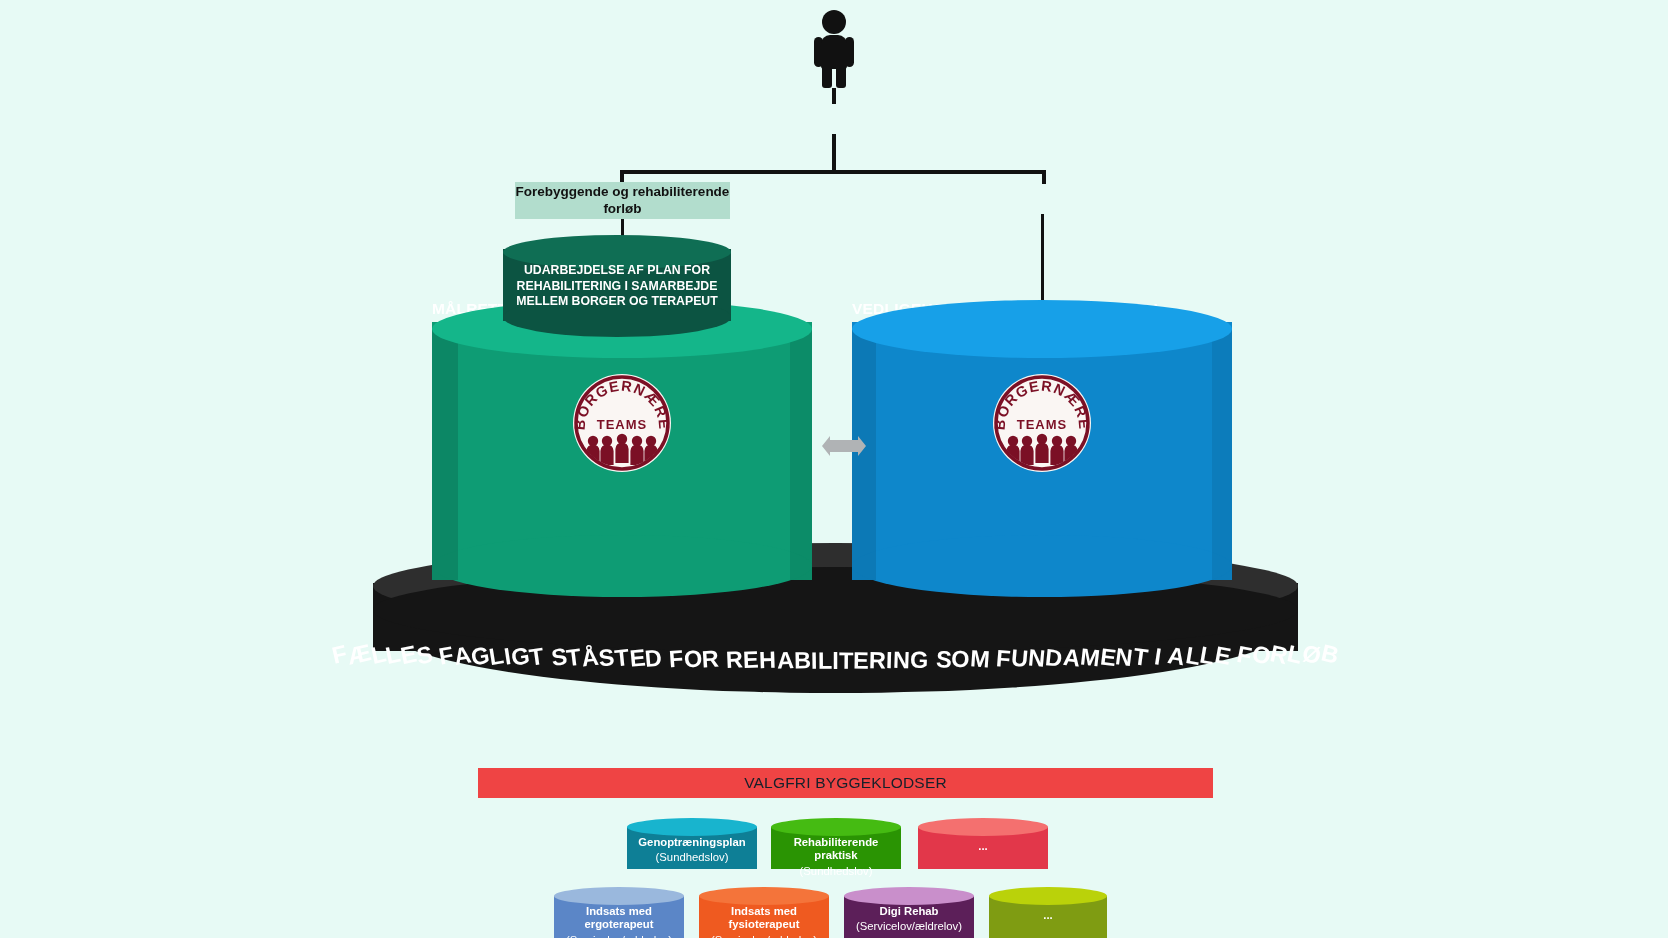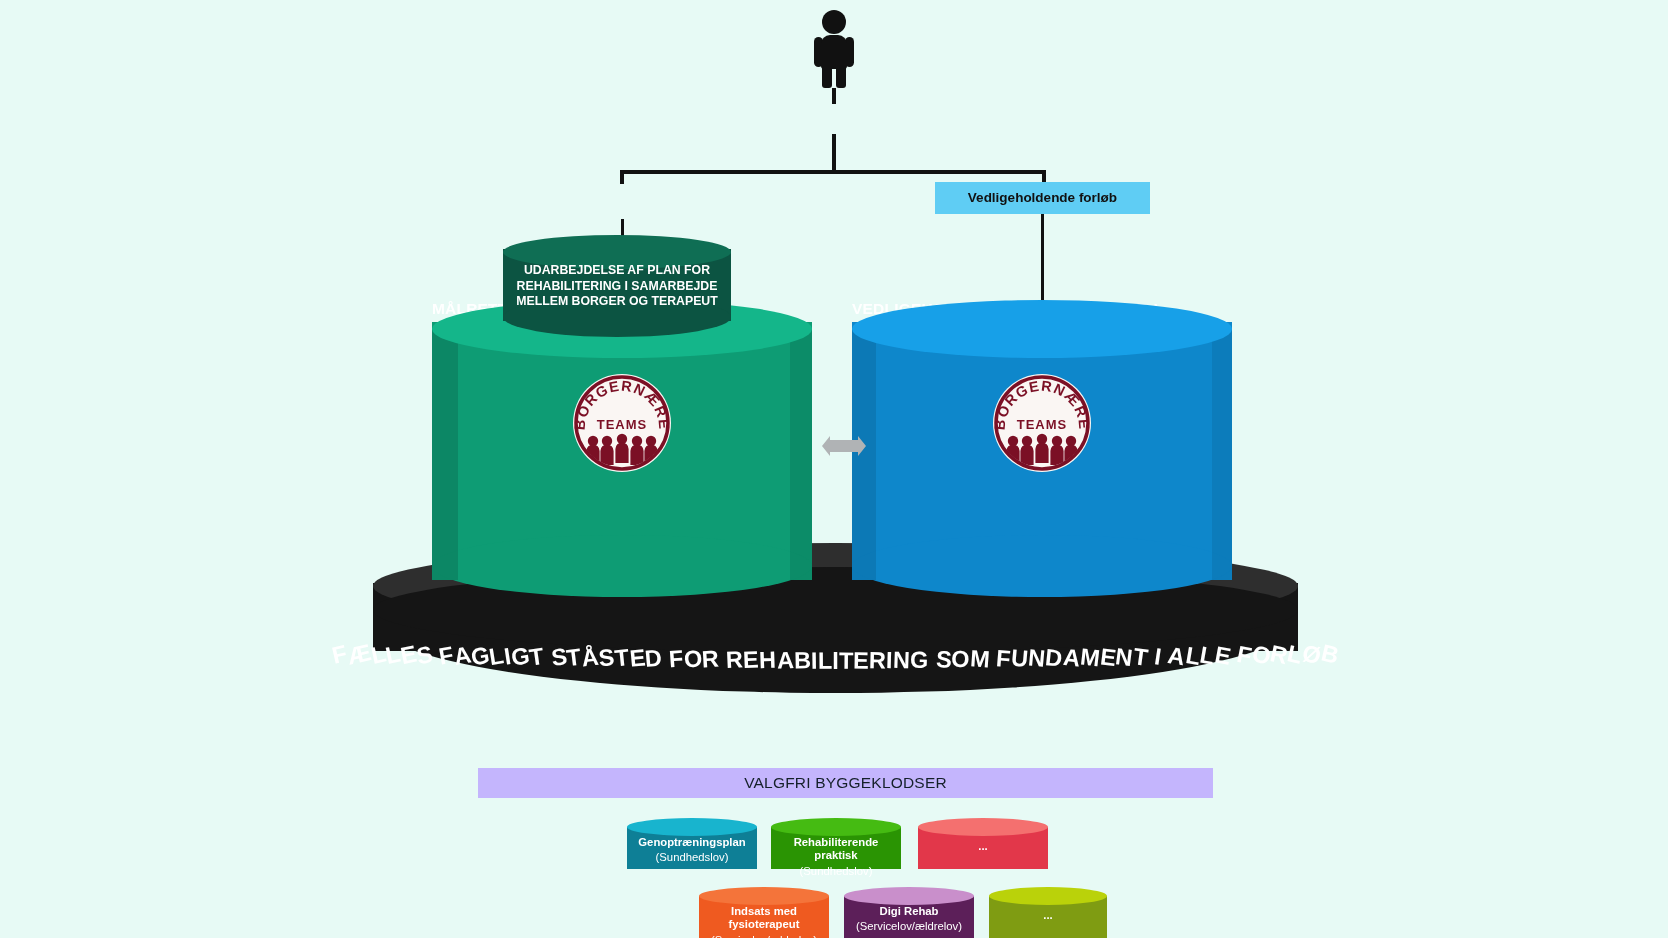--- a/index.html
+++ b/index.html
@@ -85,21 +85,21 @@
   .cyl-foot p:last-child{margin-bottom:0;}
 
   
   .badge{width:100px;height:100px;position:relative;margin:14px auto 0 auto;}
 
   
   .arrow{position:absolute;left:822px;top:436px;width:44px;height:20px;z-index:6;}
 
   
   .valgfri{
-    position:absolute;left:478px;top:768px;width:735px;height:30px;background:#c4b5fd;
+    position:absolute;left:478px;top:768px;width:735px;height:30px;background:#ef4444;
     display:flex;align-items:center;justify-content:center;
     font-size:15.5px;color:#15202a;letter-spacing:.2px;
   }
 
   
   .block{position:absolute;}
   .block .k-top{position:absolute;left:0;top:0;width:100%;height:18px;border-radius:50%;}
   .block .k-body{position:absolute;left:0;top:9px;width:100%;height:42px;}
   .block .k-bot{position:absolute;left:0;top:33px;width:100%;height:18px;border-radius:50%;}
   .block .k-txt{position:absolute;left:0;top:18px;width:100%;text-align:center;z-index:4;color:#fff;line-height:1.18;}
@@ -121,22 +121,22 @@
   </div>
 
   <div class="line" style="left:832px;top:88px;width:4px;height:16px;"></div>
 
 
   <div class="line" style="left:832px;top:134px;width:4px;height:38px;"></div>
   <div class="line" style="left:620px;top:170px;width:426px;height:4px;"></div>
   <div class="line" style="left:620px;top:170px;width:4px;height:14px;"></div>
   <div class="line" style="left:1042px;top:170px;width:4px;height:14px;"></div>
 
-  <div class="branch blue">
-    <span>Vedligeholdende forløb</span>
+  <div class="branch green">
+    <span>Forebyggende og rehabiliterende forløb</span>
   </div>
 
   <div class="line" style="left:621px;top:219px;width:3px;height:32px;"></div>
   <div class="line" style="left:614px;top:246px;width:16px;height:16px;border-radius:50%;"></div>
   <div class="line" style="left:1041px;top:214px;width:3px;height:116px;"></div>
   <div class="line" style="left:1034px;top:324px;width:16px;height:16px;border-radius:50%;"></div>
 
   <div class="base">
     <div class="b-bottom"></div>
     <div class="b-side"></div>
@@ -262,20 +262,29 @@
 
   <div class="block" style="left:918px;top:818px;width:130px;height:51px;">
     <div class="k-bot" style="background:#e2374a"></div>
     <div class="k-body" style="background:#e2374a"></div>
     <div class="k-top" style="background:#f4706f"></div>
     <div class="k-txt" style="top:22px;">
       <span class="k-t1">...</span>
     </div>
   </div>
 
+  <div class="block" style="left:554px;top:887px;width:130px;height:51px;">
+    <div class="k-bot" style="background:#5b86c7"></div>
+    <div class="k-body" style="background:#5b86c7"></div>
+    <div class="k-top" style="background:#9ab8dd"></div>
+    <div class="k-txt">
+      <span class="k-t1">Indsats med ergoterapeut</span>
+      <span class="k-t2">(Servicelov/ældrelov)</span>
+    </div>
+  </div>
 
   <div class="block" style="left:844px;top:887px;width:130px;height:51px;">
     <div class="k-bot" style="background:#5c1f59"></div>
     <div class="k-body" style="background:#5c1f59"></div>
     <div class="k-top" style="background:#c98fcb"></div>
     <div class="k-txt">
       <span class="k-t1">Digi Rehab</span>
       <span class="k-t2">(Servicelov/ældrelov)</span>
     </div>
   </div>

